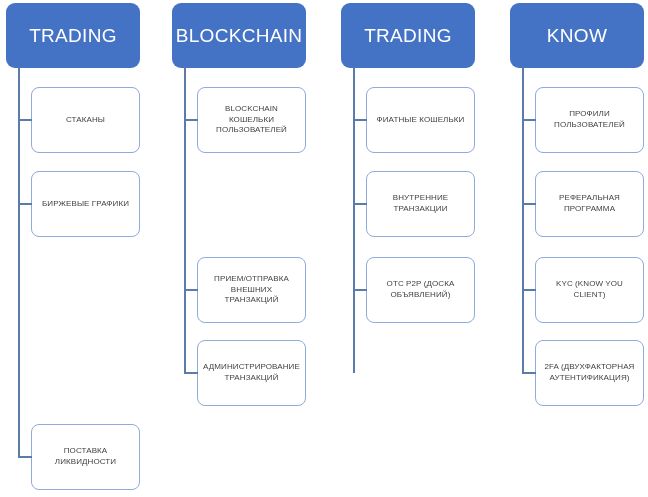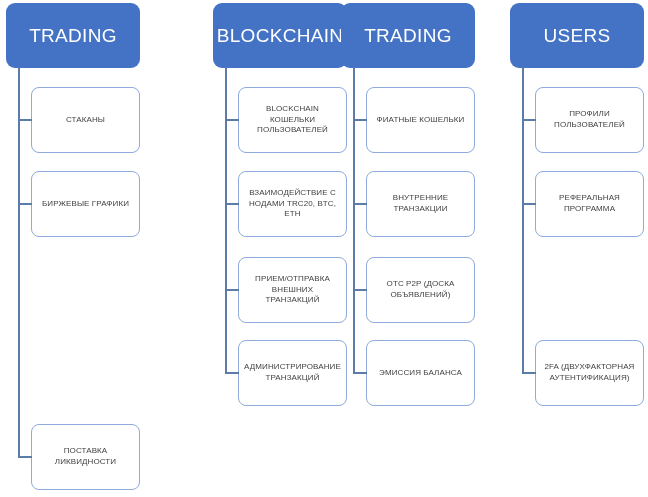--- a/index.html
+++ b/index.html
@@ -8,21 +8,21 @@
     --node-border:#8FAADC;
     --node-text:#3F3F3F;
     --connector:#5B7CA8;
   }
   *{box-sizing:border-box;}
   html,body{margin:0;padding:0;background:#FFFFFF;}
   body{font-family:"Liberation Sans", sans-serif;}
   .stage{position:relative;width:648px;height:497px;background:#FFFFFF;overflow:hidden;}
   .col{position:absolute;top:0;width:134px;height:439px;text-decoration:underline;}
   .col1{left:6px;}
-  .col2{left:172px;margin-left:41px;}
+  .col2{left:172px;}
   .col3{left:341px;}
   .col4{left:510px;}
   .hdr{
     position:absolute;top:3px;left:0;width:134px;height:65px;
     background:var(--header-fill);
     border-radius:9px;
     color:var(--header-text);
     display:flex;align-items:center;justify-content:center;
     font-size:19px;letter-spacing:.3px;
     text-align:center;
@@ -66,35 +66,34 @@
     <div class="vline tall"></div>
     <div class="node r2">БИРЖЕВЫЕ ГРАФИКИ</div>
     <div class="node r1">СТАКАНЫ</div>
     <div class="node r5">ПОСТАВКА ЛИКВИДНОСТИ</div>
   </div>
 
   <div class="col col2">
     <div class="hdr">BLOCKCHAIN</div>
     <div class="vline"></div>
     <div class="node r1">BLOCKCHAIN КОШЕЛЬКИ ПОЛЬЗОВАТЕЛЕЙ</div>
-    <div class="node r2">ВЗАИМОДЕЙСТВИЕ С НОДАМИ TRC20, BTC, ETH</div>
     <div class="node r3">ПРИЕМ/ОТПРАВКА ВНЕШНИХ ТРАНЗАКЦИЙ</div>
     <div class="node r4">АДМИНИСТРИРОВАНИЕ ТРАНЗАКЦИЙ</div>
   </div>
 
   <div class="col col3">
     <div class="hdr">TRADING</div>
     <div class="vline"></div>
     <div class="node r1">ФИАТНЫЕ КОШЕЛЬКИ</div>
     <div class="node r2">ВНУТРЕННИЕ ТРАНЗАКЦИИ</div>
     <div class="node r3">OTC P2P (ДОСКА ОБЪЯВЛЕНИЙ)</div>
-    <div class="node r4">ЭМИССИЯ БАЛАНСА</div>
   </div>
 
   <div class="col col4">
-    <div class="hdr">USERS</div>
+    <div class="hdr">KNOW</div>
     <div class="vline"></div>
     <div class="node r1">ПРОФИЛИ ПОЛЬЗОВАТЕЛЕЙ</div>
     <div class="node r2">РЕФЕРАЛЬНАЯ ПРОГРАММА</div>
+    <div class="node r3">KYC (KNOW YOU CLIENT)</div>
     <div class="node r4">2FA (ДВУХФАКТОРНАЯ АУТЕНТИФИКАЦИЯ)</div>
   </div>
 
 </div>
 
 </body></html>

